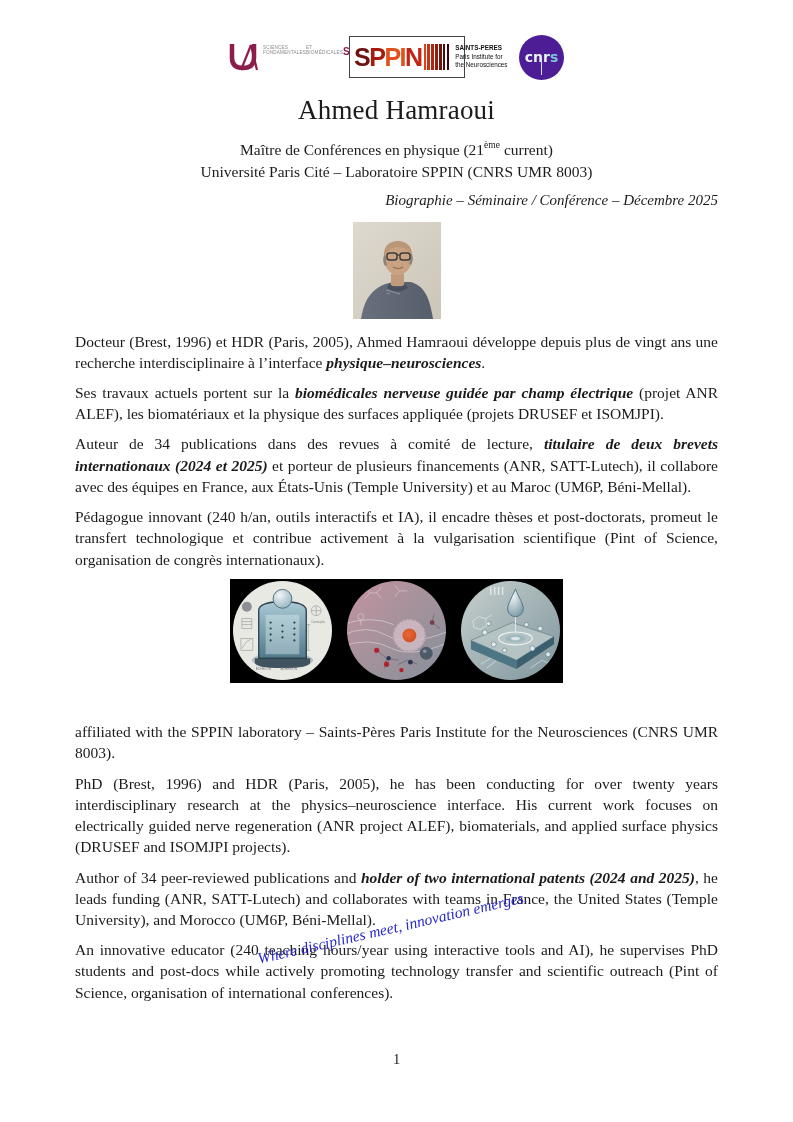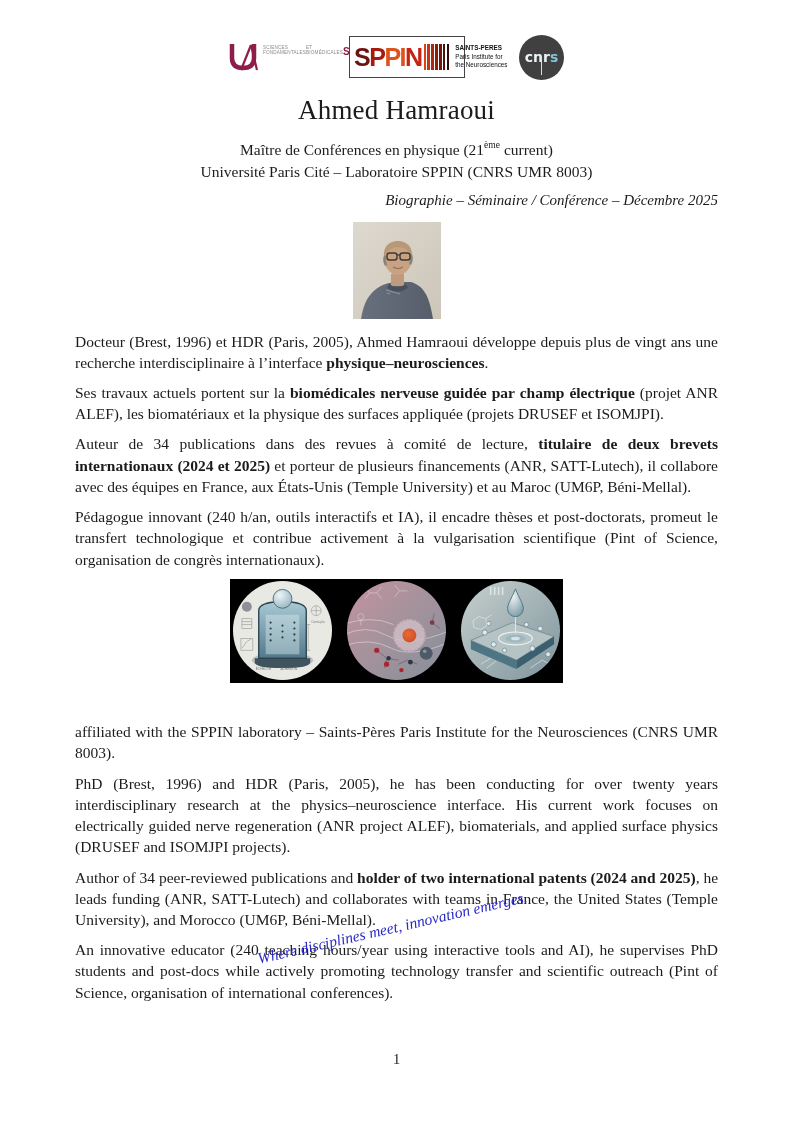--- a/index.html
+++ b/index.html
@@ -49,21 +49,21 @@
   .title { text-align:center; font-size:27px; font-weight:normal; margin-top:14px; letter-spacing:.2px; }
   .subtitle { text-align:center; font-size:15.5px; margin-top:13px; line-height:1.4; }
   .subtitle sup { font-size:62%; position:relative; top:-1px; }
   .meta { text-align:right; font-style:italic; font-size:15px; margin-top:9px; }
 
   
   .portrait { display:block; margin:13px auto 12px auto; width:88px; height:97px; }
 
   
   .para { font-size:15.5px; line-height:1.37; text-align:justify; margin-bottom:9px; }
-  .b { font-weight:bold; }
+  .b { font-weight:bold;font-style:italic; }
 
   
   .figstrip { width:333px; height:104px; margin:7px auto 17px auto; background:#000;
     display:flex; align-items:center; justify-content:space-between; padding:2px 3px; }
   .figstrip svg { width:99px; height:99px; display:block; }
 
   
   .quote { position:absolute; left:258px; top:950px; font-style:italic; font-size:15.5px;
     transform:rotate(-13deg); transform-origin:left center; white-space:nowrap; }
   .pagenum { position:absolute; left:0; right:0; bottom:54px; text-align:center; font-size:14.5px; }
@@ -102,21 +102,21 @@
             <i></i>
           </span>
         <span class="sppin-divider"></span>
         <span class="sppin-org">
           <span class="l1">SAINTS-PERES</span><br>
           <span>Paris Institute for</span><br>
           <span>the Neurosciences</span>
         </span>
       </div>
 
-      <div class="logo-cnrs" style="background-color: #404040;">
+      <div class="logo-cnrs" style="background-color: #4c1d95;">
         <span class="cnrs-text"><span>cnr</span><span class="s">s</span></span>
         <span class="cnrs-stick"></span>
       </div>
     </div>
 
     <h1 class="title">Ahmed Hamraoui</h1>
     <div class="subtitle">
       <div><span>Maître de Conférences en physique (21</span><sup>ème</sup><span> current)</span></div>
       <div>Université Paris Cité – Laboratoire SPPIN (CNRS UMR 8003)</div>
     </div>

